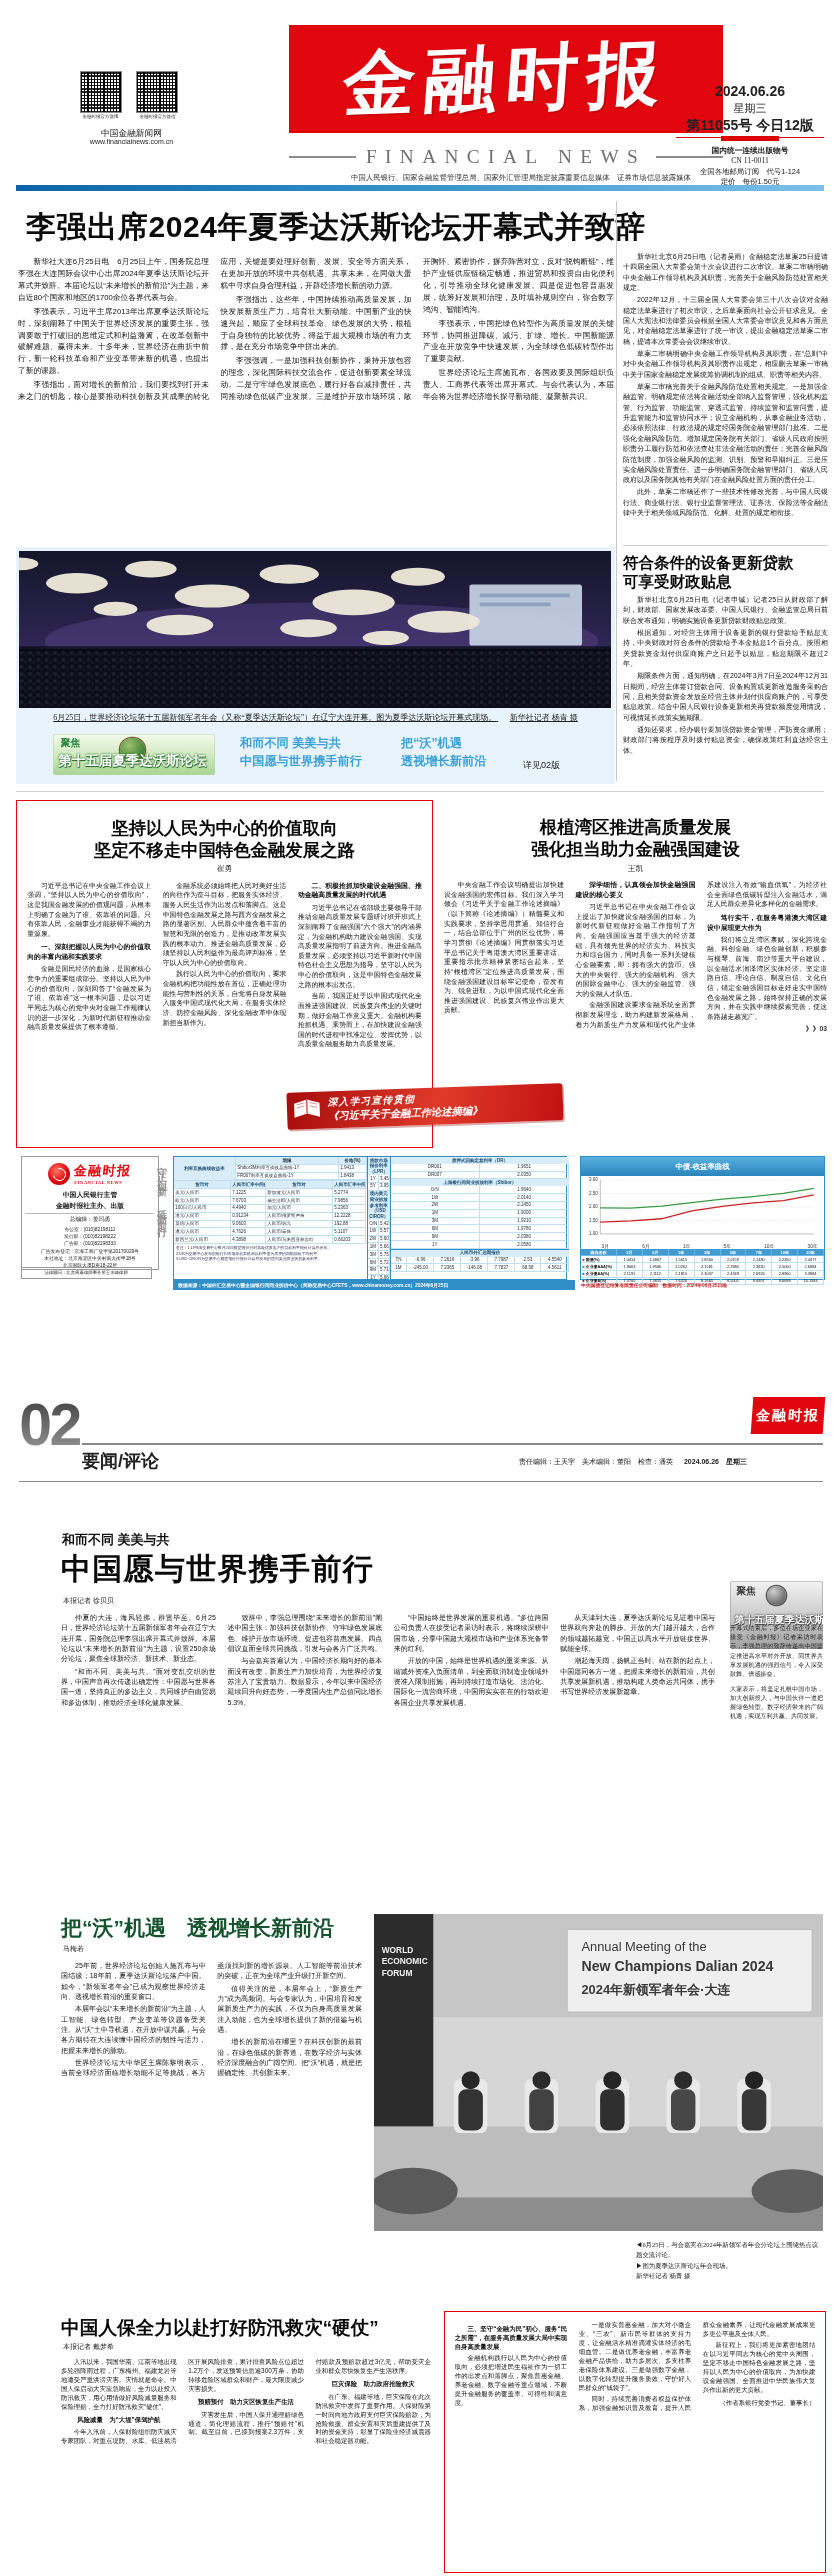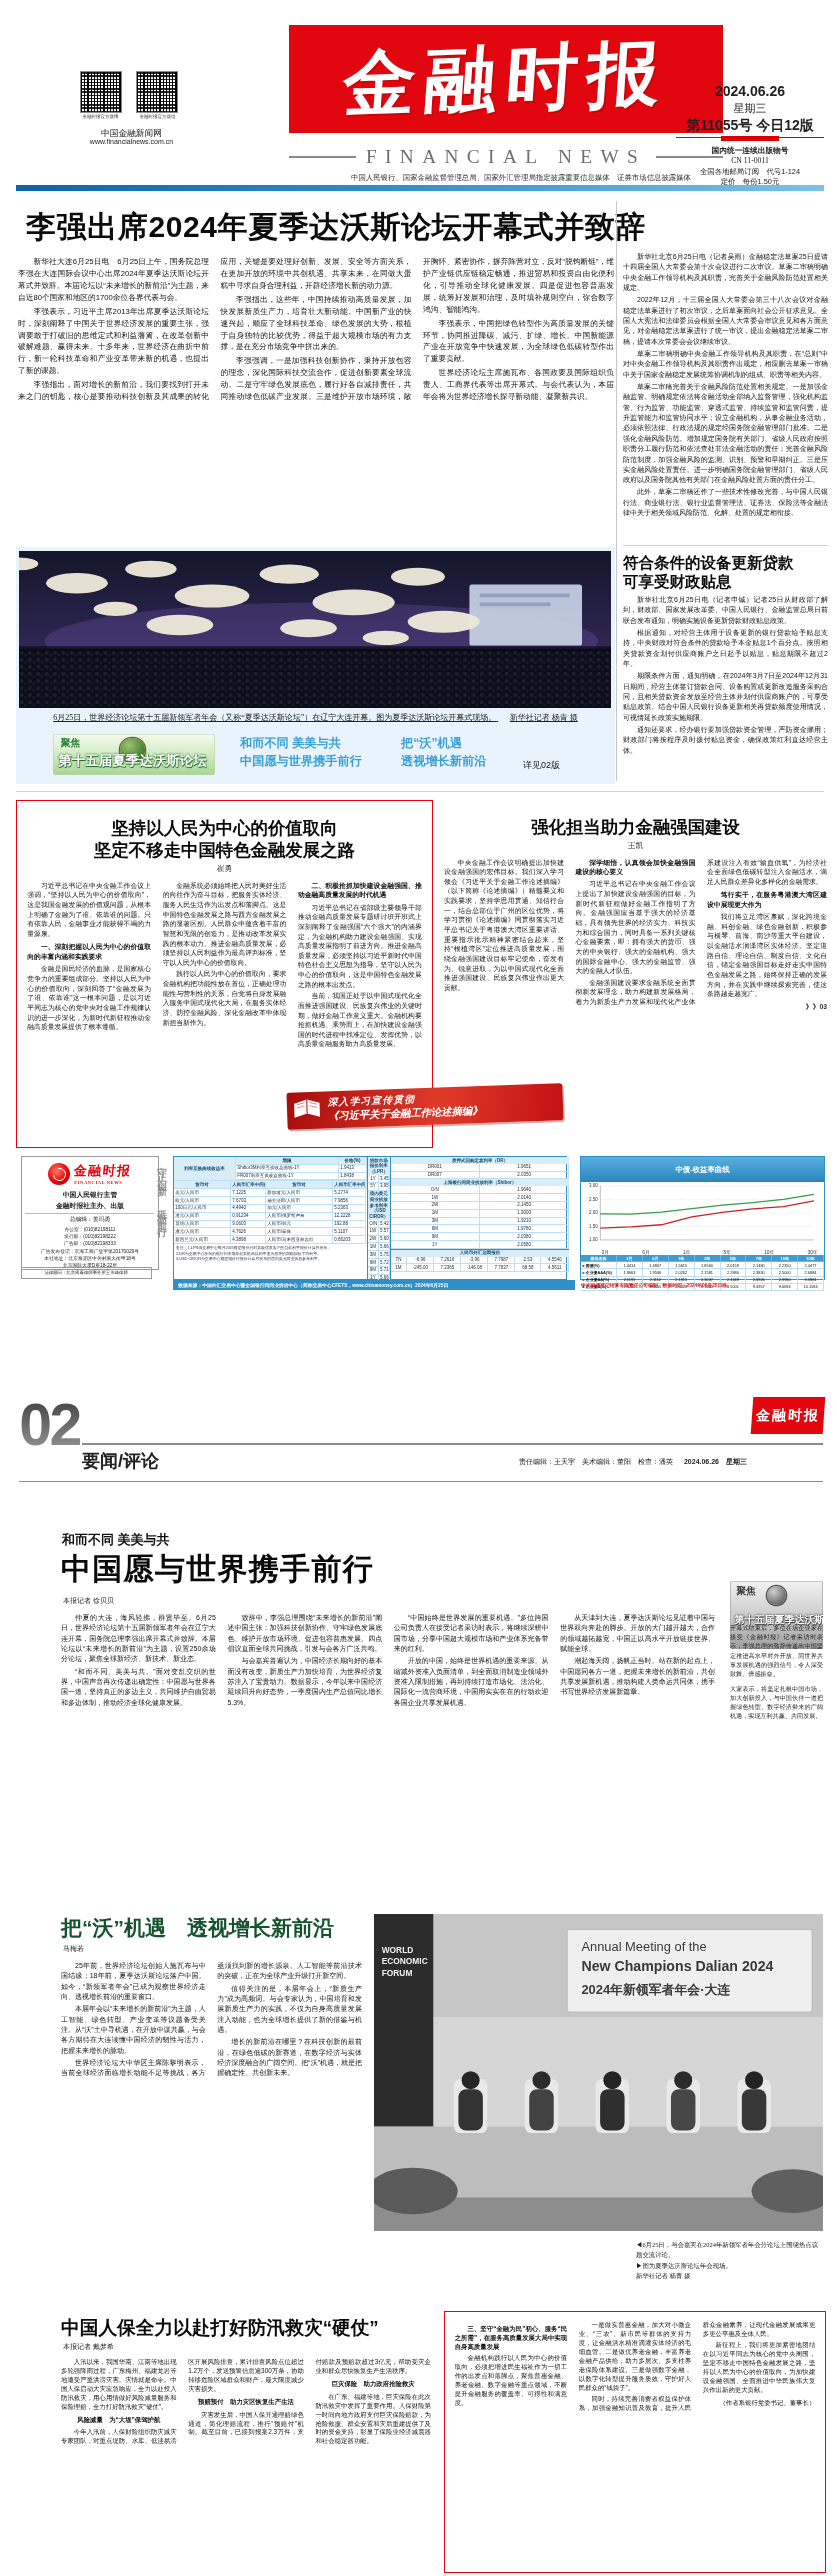--- a/index.html
+++ b/index.html
@@ -74,21 +74,21 @@
   .fxrows .trow{grid-template-columns:57px 35px 67px 33px;}
   .irsrows .trow{grid-template-columns:103px 28px;}
   .kv .trow{grid-template-columns:1fr 1fr;}
   .kv .tcell{text-align:center;}
   .fwdrows .trow{grid-template-columns:16.7px 27px 27px 27px 27px 26px 28px;}
   .fwdrows .tcell{text-align:center;}
   .remarks{font-size:3.9px;color:#335;line-height:1.35;padding:1.3px 1.9px;}
   .srcbar{background:#2f8fc6;color:#fff;font-size:4.8px;display:flex;align-items:center;padding:0 5.2px;font-weight:bold;}
   
   .bond{border:1px solid #2f8fc6;background:#fff;}
-  .bondhdr{height:25px;background:linear-gradient(#59b0de,#2a85bd);color:#fff;font-weight:bold;font-size:7.4px;
+  .bondhdr{height:19px;background:linear-gradient(#59b0de,#2a85bd);color:#fff;font-weight:bold;font-size:7.4px;
            display:flex;align-items:center;justify-content:center;}
   .yticks{display:flex;flex-direction:column;justify-content:space-between;font-size:4.5px;color:#333;text-align:right;}
   .xlabs{display:flex;justify-content:space-between;font-size:4.8px;color:#333;padding:0 6.4px 0 20.6px;}
   .bondhead .trow,.bondrows .trow{grid-template-columns:36px repeat(8,1fr);}
   .bondhead{background:#3f9bd0;color:#fff;font-size:4px;font-weight:bold;}
   .bondhead .tcell{border-color:#6fb7de;text-align:center;}
   .bondrows{font-size:3.9px;}
   .bondrows .tcell{text-align:center;}
   .bondrows .trow .tcell:first-child{text-align:left;font-weight:bold;}
   .bondrows .trow:nth-child(1) .tcell:first-child::before{content:"■ ";color:#c22;}
@@ -275,20 +275,21 @@
         </svg>
     </span>
     <span>
       <div class="rl1">深入学习宣传贯彻</div>
       <div class="rl2">《习近平关于金融工作论述摘编》</div>
     </span>
   </div>
 
   <div class="abs" style="left:444px;top:800px;width:383px;">
     <div class="ophead ctr" style="margin-top:15.5px;">
+      <div>根植湾区推进高质量发展</div>
       <div>强化担当助力金融强国建设</div>
     </div>
     <div class="opby ctr" style="margin-top:3px;">王凯</div>
     <div class="cols c3 body10" style="margin-top:6.4px;height:263px;">
         <p class="p">中央金融工作会议明确提出加快建设金融强国的宏伟目标。我们深入学习领会《习近平关于金融工作论述摘编》（以下简称《论述摘编》）精髓要义和实践要求，坚持学思用贯通、知信行合一，结合总部位于广州的区位优势，将学习贯彻《论述摘编》同贯彻落实习近平总书记关于粤港澳大湾区重要讲话、重要指示批示精神紧密结合起来，坚持“根植湾区”定位推进高质量发展，围绕金融强国建设目标牢记使命，奋发有为、锐意进取，为以中国式现代化全面推进强国建设、民族复兴伟业作出更大贡献。</p>
         <p class="h">深学细悟，认真领会加快金融强国建设的核心要义</p>
         <p class="p">习近平总书记在中央金融工作会议上提出了加快建设金融强国的目标，为新时代新征程做好金融工作指明了方向。金融强国应当基于强大的经济基础，具有领先世界的经济实力、科技实力和综合国力，同时具备一系列关键核心金融要素，即：拥有强大的货币、强大的中央银行、强大的金融机构、强大的国际金融中心、强大的金融监管、强大的金融人才队伍。</p>
         <p class="p">金融强国建设要求金融系统全面贯彻新发展理念，助力构建新发展格局，着力为新质生产力发展和现代化产业体系建设注入有效“输血供氧”，为经济社会全面绿色低碳转型注入金融活水，满足人民群众差异化多样化的金融需求。</p>
         <p class="h">笃行实干，在服务粤港澳大湾区建设中展现更大作为</p>
         <p class="p">我们将立足湾区禀赋，深化跨境金融、科创金融、绿色金融创新，积极参与横琴、前海、南沙等重大平台建设，以金融活水润泽湾区实体经济。坚定道路自信、理论自信、制度自信、文化自信，锚定金融强国目标走好走实中国特色金融发展之路，始终保持正确的发展方向，并在实践中继续探索完善，使这条路越走越宽广。</p>

